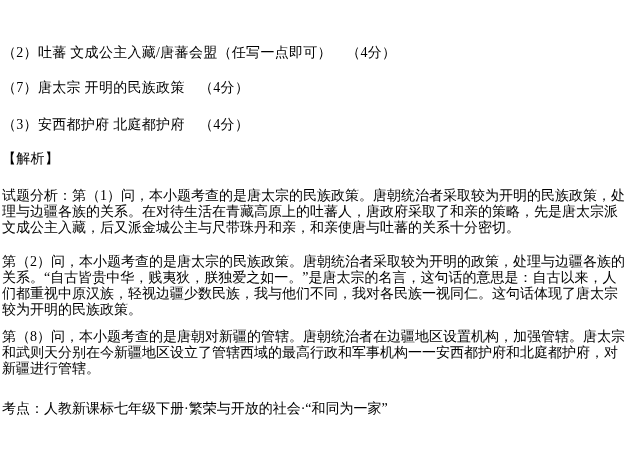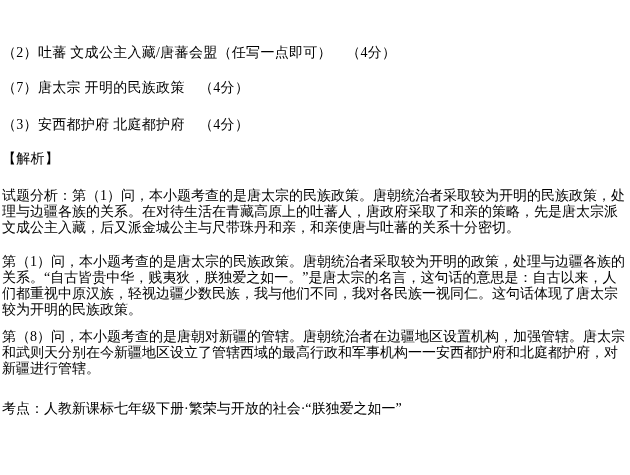--- a/index.html
+++ b/index.html
@@ -37,17 +37,17 @@
 <div id="ans1" class="abs answer-line">（2）吐蕃 文成公主入藏/唐蕃会盟（任写一点即可）　（4分）</div>
 
 <div id="ans2" class="abs answer-line">（7）唐太宗 开明的民族政策　（4分）</div>
 
 <div id="ans3" class="abs answer-line">（3）安西都护府 北庭都护府　（4分）</div>
 
 <div id="jiexi" class="abs header-line">【解析】</div>
 
 <div id="p1" class="abs para">试题分析：第（1）问，本小题考查的是唐太宗的民族政策。唐朝统治者采取较为开明的民族政策，处理与边疆各族的关系。在对待生活在青藏高原上的吐蕃人，唐政府采取了和亲的策略，先是唐太宗派文成公主入藏，后又派金城公主与尺带珠丹和亲，和亲使唐与吐蕃的关系十分密切。</div>
 
-<div id="p2" class="abs para">第（1）问，本小题考查的是唐太宗的民族政策。唐朝统治者采取较为开明的政策，处理与边疆各族的关系。“自古皆贵中华，贱夷狄，朕独爱之如一。”是唐太宗的名言，这句话的意思是：自古以来，人们都重视中原汉族，轻视边疆少数民族，我与他们不同，我对各民族一视同仁。这句话体现了唐太宗较为开明的民族政策。</div>
+<div id="p2" class="abs para">第（2）问，本小题考查的是唐太宗的民族政策。唐朝统治者采取较为开明的政策，处理与边疆各族的关系。“自古皆贵中华，贱夷狄，朕独爱之如一。”是唐太宗的名言，这句话的意思是：自古以来，人们都重视中原汉族，轻视边疆少数民族，我与他们不同，我对各民族一视同仁。这句话体现了唐太宗较为开明的民族政策。</div>
 
 <div id="p3" class="abs para">第（8）问，本小题考查的是唐朝对新疆的管辖。唐朝统治者在边疆地区设置机构，加强管辖。唐太宗和武则天分别在今新疆地区设立了管辖西域的最高行政和军事机构一一安西都护府和北庭都护府，对新疆进行管辖。</div>
 
-<div id="kaodian" class="abs para">考点：人教新课标七年级下册·繁荣与开放的社会·“朕独爱之如一”</div>
+<div id="kaodian" class="abs para">考点：人教新课标七年级下册·繁荣与开放的社会·“和同为一家”</div>
 
 </body></html>

